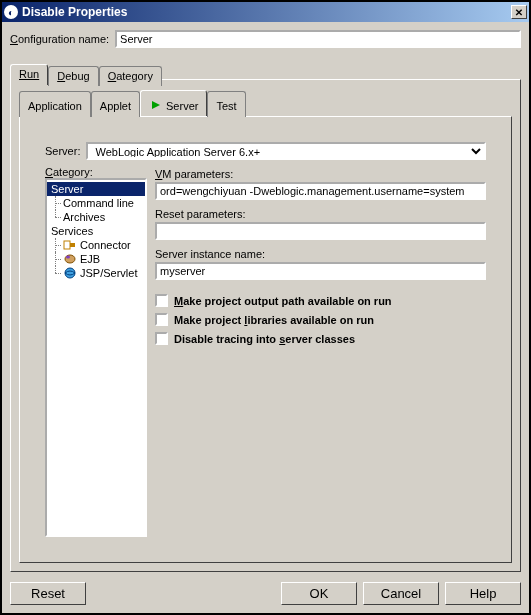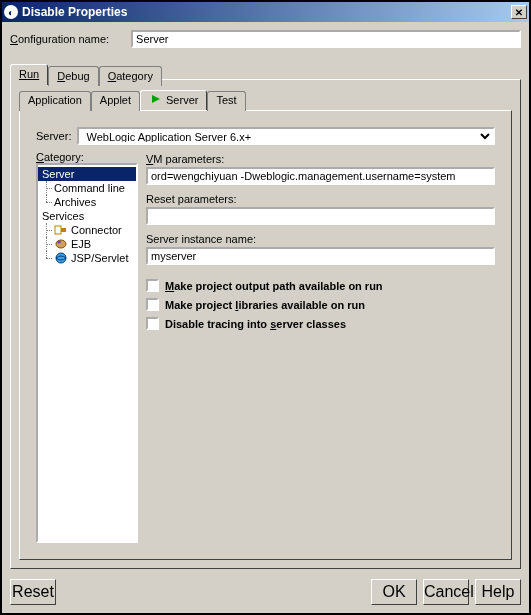--- a/index.html
+++ b/index.html
@@ -49,21 +49,21 @@
     border-bottom-color:#404040;
     display:flex; align-items:center; justify-content:center;
     color:#000; font-weight:bold; font-family: Arial; font-size:10px;
   }
   .content {
     flex: 1;
     padding: 8px;
     display: flex;
     flex-direction: column;
   }
-  .row { display:flex; align-items:center; margin-bottom:6px;gap:16px; }
+  .row { display:flex; align-items:center; margin-bottom:6px; }
   .label { margin-right: 6px; }
   .underline-first { text-decoration: underline; text-decoration-thickness:1px; }
   input.sunken, select.sunken {
     border: 2px inset #fff;
     background:#fff;
     font-family:inherit;
     font-size:11px;
     padding: 1px 3px;
     height: 18px;
   }
@@ -97,38 +97,38 @@
     padding: 8px;
     flex:1;
     display:flex;
     flex-direction:column;
     min-height:0;
   }
   .inner-tabs { margin-top:2px; display:flex; }
   .inner-tab {
     border:1px solid #808080;
     border-bottom:none;
-    padding:2px 8px 3px 8px;
+    padding:8px 8px 3px 8px;
     background:#d4d0c8;
     cursor:pointer;
     position:relative;
     top:1px;
     border-top-left-radius:3px;
     border-top-right-radius:3px;
   }
   .inner-tab.active {
     border-color:#fff #404040 #d4d0c8 #fff;
     top:0;
     padding-bottom:4px;
     z-index:2;
   }
   .inner-panel {
     border:1px solid;
     border-color:#fff #404040 #404040 #fff;
-    padding:16px;
+    padding:25px;
     flex:1;
     display:flex;
     flex-direction:column;
     min-height:0;
   }
   .server-row { display:flex; align-items:center; margin-bottom:6px;}
   .server-row select { flex:1; }
   .split {
     flex:1;
     display:flex;
@@ -187,25 +187,25 @@
   .btn-row {
     display:flex;
     justify-content:space-between;
     margin-top:10px;
   }
   .btn {
     border:1px solid;
     border-color:#fff #404040 #404040 #fff;
     background:#d4d0c8;
     padding: 3px 0;
-    width:46px;
+    width:76px;
     text-align:center;
     cursor:pointer;
     margin-left:6px;
-    font-size:16px;
+    font-size:13px;
   }
   .btn:first-child{ margin-left:0;}
 </style>
 </head>
 <body>
 
 <div class="window">
   <div class="titlebar">
     <div class="title-icon">◐</div>
     <div class="title">Disable Properties</div>

